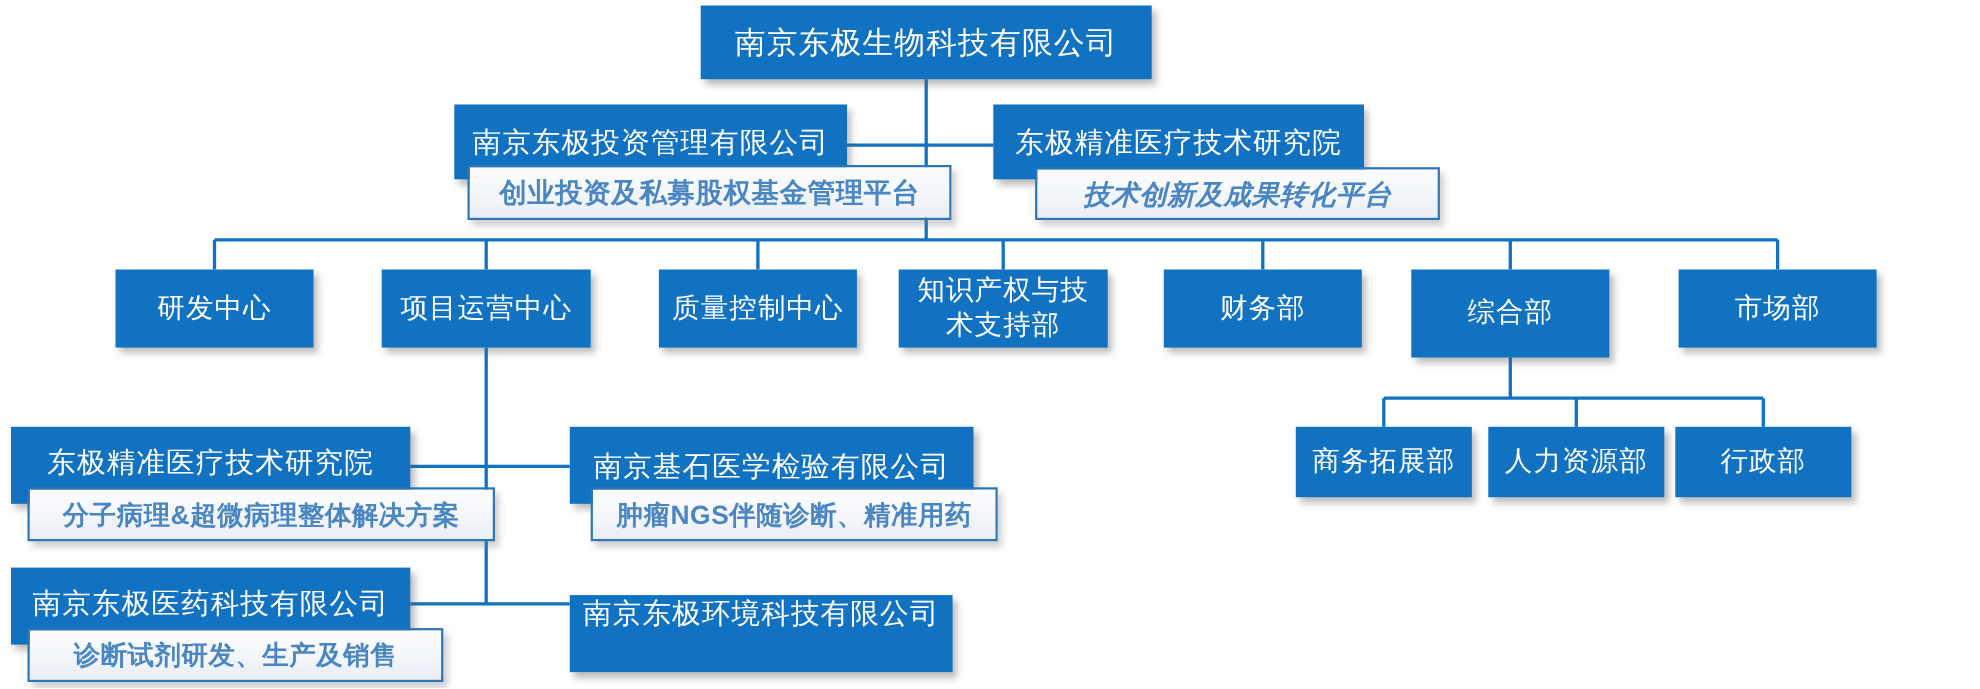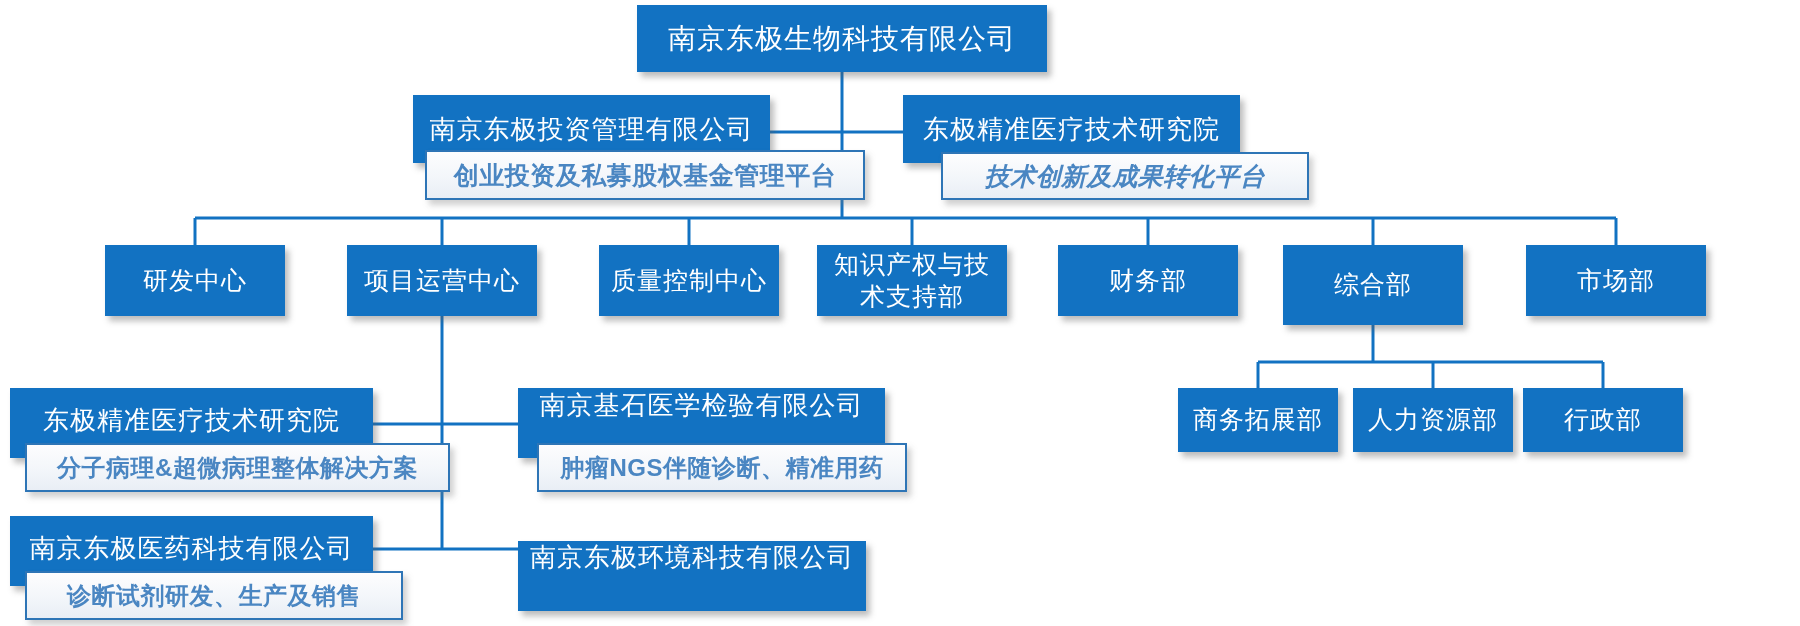--- a/index.html
+++ b/index.html
@@ -73,21 +73,21 @@
   <div class="box fs25" style="left:1283px;top:245px;width:180px;height:80px;">综合部</div>
   <div class="box fs25" style="left:1526px;top:245px;width:180px;height:71px;">市场部</div>
 
   <div class="box fs25" style="left:1178px;top:388px;width:160px;height:64px;">商务拓展部</div>
   <div class="box fs25" style="left:1353px;top:388px;width:160px;height:64px;">人力资源部</div>
   <div class="box fs25" style="left:1523px;top:388px;width:160px;height:64px;">行政部</div>
 
   <div class="box fs26" style="left:10px;top:388px;width:363px;height:70px;align-items:flex-start;padding-top:16px;box-sizing:border-box;">东极精准医疗技术研究院</div>
   <div class="sub fs24" style="left:25px;top:443px;width:425px;height:49px;">分子病理&amp;超微病理整体解决方案</div>
 
-  <div class="box fs26" style="left:518px;top:388px;width:367px;height:70px;align-items:flex-start;padding-top:1px;box-sizing:border-box;">南京基石医学检验有限公司</div>
+  <div class="box fs26" style="left:518px;top:388px;width:367px;height:70px;align-items:flex-start;padding-top:20px;box-sizing:border-box;">南京基石医学检验有限公司</div>
   <div class="sub fs24" style="left:537px;top:443px;width:370px;height:49px;">肿瘤NGS伴随诊断、精准用药</div>
 
   <div class="box fs26" style="left:10px;top:516px;width:363px;height:70px;align-items:flex-start;padding-top:16px;box-sizing:border-box;">南京东极医药科技有限公司</div>
   <div class="sub fs24" style="left:25px;top:571px;width:378px;height:49px;">诊断试剂研发、生产及销售</div>
 
   <div class="box fs26" style="left:518px;top:541px;width:348px;height:70px;align-items:flex-start;padding-top:0;box-sizing:border-box;">南京东极环境科技有限公司</div>
 
 </div>
 
 </body></html>

